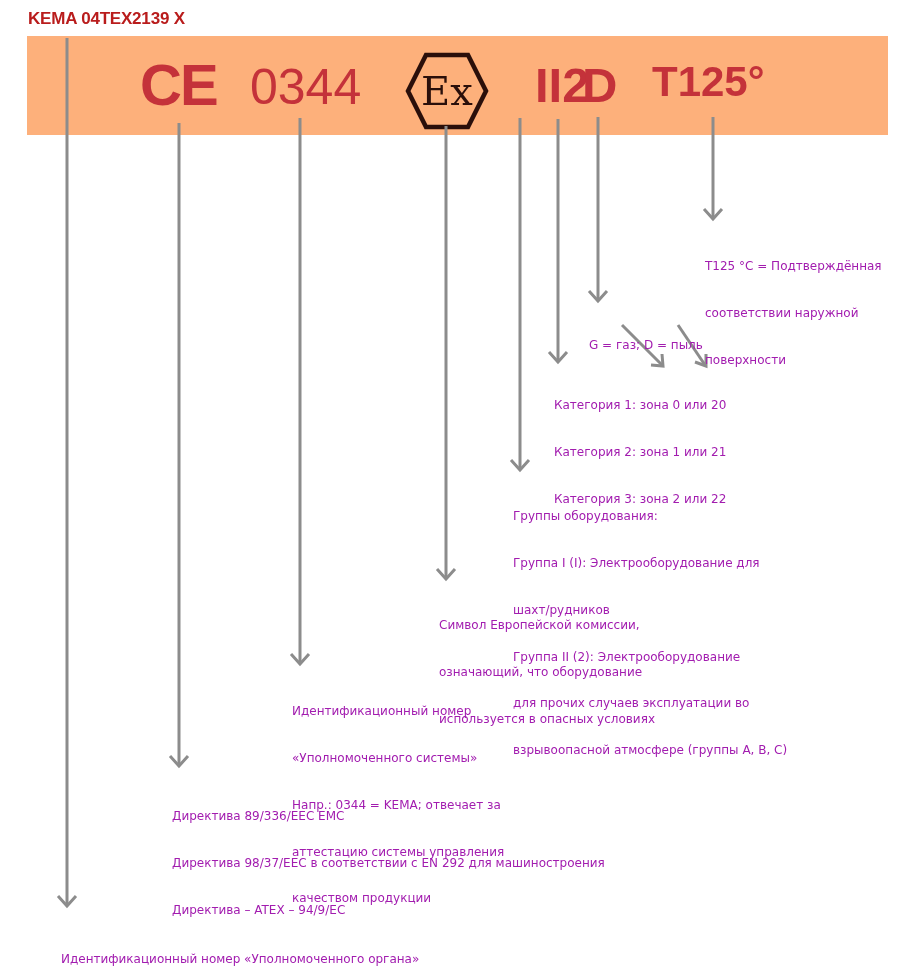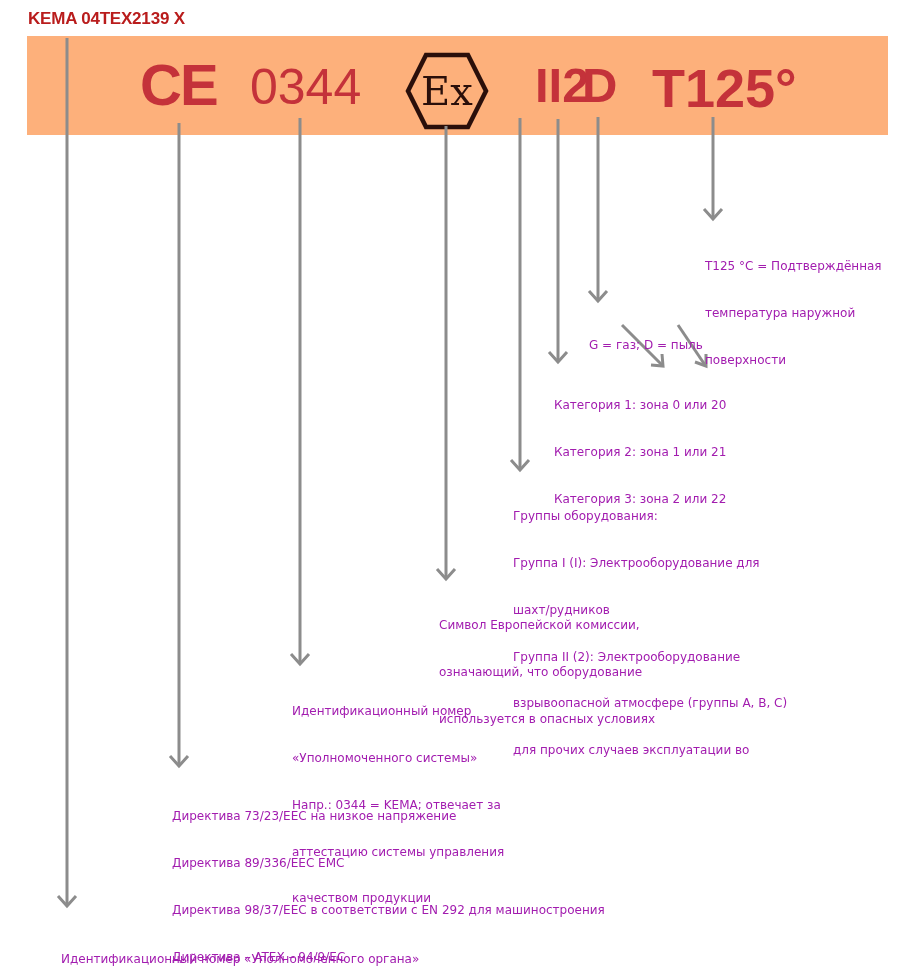--- a/index.html
+++ b/index.html
@@ -6,21 +6,21 @@
   body { width:904px; height:978px; position:relative; overflow:hidden;
          font-family:"DejaVu Sans", "Liberation Sans", sans-serif; color:#1a1a1a; }
   .title { position:absolute; left:28px; top:9px; font-family:"Liberation Sans", sans-serif;
            font-weight:bold; font-size:17px; color:#b91c1c; letter-spacing:-0.2px; }
   .band { position:absolute; left:27px; top:36px; width:861px; height:99px; background:#fdb07b; }
   .mark { position:absolute; color:#c4323a; font-family:"Liberation Sans", sans-serif; line-height:1; }
   .ce { left:140px; top:56px; font-size:58px; font-weight:bold; letter-spacing:-2px; }
   .num { left:250px; top:62px; font-size:50px; font-weight:normal; }
   .cat { left:507px; top:61px; font-size:49px; font-weight:bold;margin-left:28px; }
   .d { left:582px; top:61px; font-size:49px; font-weight:bold; }
-  .temp { left:652px; top:61px; font-size:54px; font-weight:bold;text-align:center; }
+  .temp { left:652px; top:61px; font-size:42px; font-weight:bold;text-align:center; }
   .exlogo { position:absolute; left:405px; top:52px; width:84px; height:78px; }
   svg.lines { position:absolute; left:0; top:0; }
   .txt { position:absolute; font-size:12px; line-height:15.6px; color:#a21caf;
          font-family:"DejaVu Sans", sans-serif; white-space:pre; }
   .txt div { white-space:nowrap; }
 </style>
 </head>
 <body>
 
 <div class="title">KEMA 04TEX2139 X</div>
@@ -68,59 +68,58 @@
 
     <line x1="622" y1="325" x2="662" y2="365"></line>
     <polyline points="662,354 663,366 651,365"></polyline>
     <line x1="678" y1="325" x2="705" y2="365"></line>
     <polyline points="706,354 706,366 695,362"></polyline>
   </g>
 </svg>
 
 <div class="txt" style="left:705px; top:228px;">
   <div>T125 °C = Подтверждённая</div>
-  <div>температура наружной</div>
+  <div>соответствии наружной</div>
   <div>поверхности</div>
 </div>
 
 <div class="txt" style="left:589px; top:307px;">
   <div>G = газ; D = пыль</div>
 </div>
 
 <div class="txt" style="left:554px; top:367px;">
   <div>Категория 1: зона 0 или 20</div>
   <div>Категория 2: зона 1 или 21</div>
   <div>Категория 3: зона 2 или 22</div>
 </div>
 
 <div class="txt" style="left:513px; top:478px;">
   <div>Группы оборудования:</div>
   <div>Группа I (I): Электрооборудование для</div>
   <div>шахт/рудников</div>
   <div>Группа II (2): Электрооборудование</div>
+  <div>для прочих случаев эксплуатации во</div>
   <div>взрывоопасной атмосфере (группы A, B, C)</div>
-  <div>для прочих случаев эксплуатации во</div>
 </div>
 
 <div class="txt" style="left:439px; top:587px;">
   <div>Символ Европейской комиссии,</div>
   <div>означающий, что оборудование</div>
   <div>используется в опасных условиях</div>
 </div>
 
 <div class="txt" style="left:292px; top:673px;">
   <div>Идентификационный номер</div>
   <div>«Уполномоченного системы»</div>
   <div>Напр.: 0344 = KEMA; отвечает за</div>
   <div>аттестацию системы управления</div>
   <div>качеством продукции</div>
 </div>
 
 <div class="txt" style="left:172px; top:778px;">
-  <div>Директива 73/23/EEC на низкое напряжение</div>
   <div>Директива 89/336/EEC EMC</div>
   <div>Директива 98/37/EEC в соответствии с EN 292 для машиностроения</div>
   <div>Директива – ATEX – 94/9/EC</div>
   
 </div>
 
 <div class="txt" style="left:61px; top:921px;">
   <div>Идентификационный номер «Уполномоченного органа»</div>
   
   

